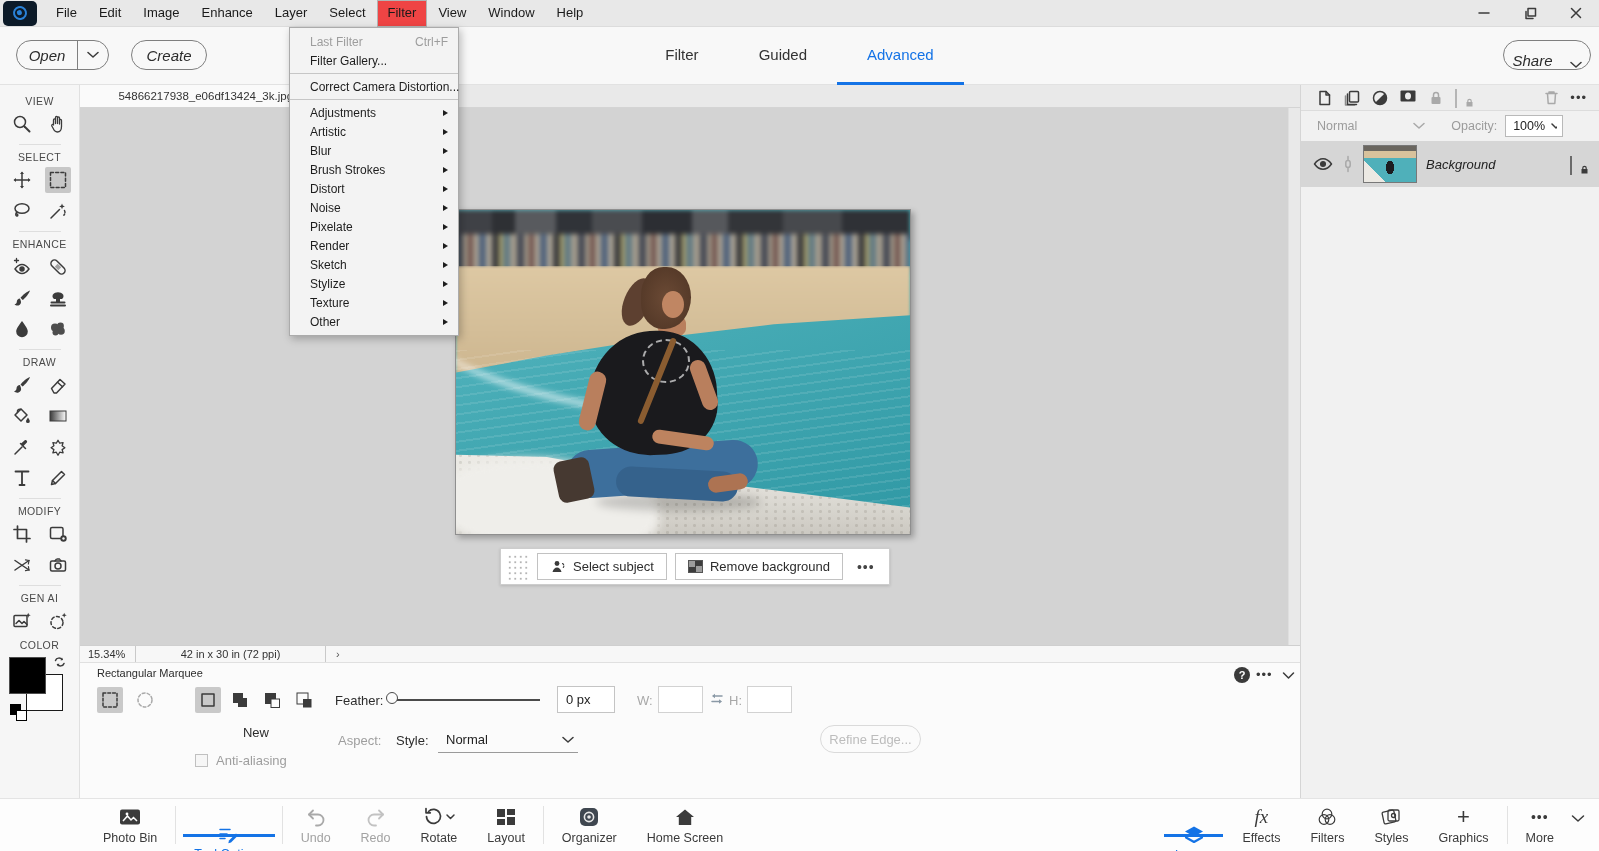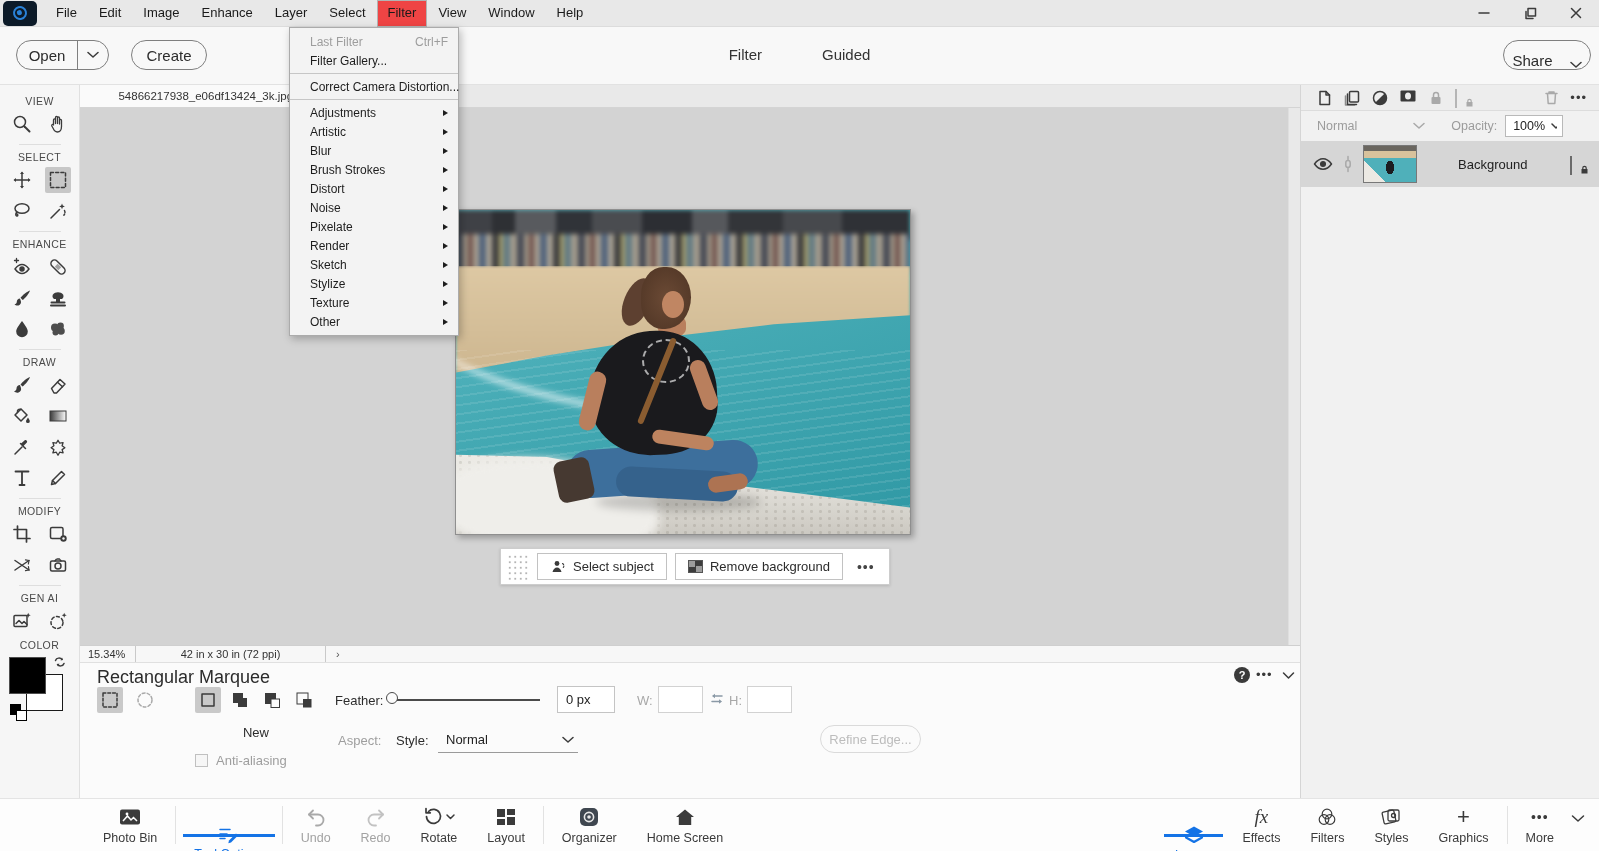--- a/index.html
+++ b/index.html
@@ -16,21 +16,21 @@
   .logo .aperture { width:14px; height:14px; border:2.5px solid #2a82d8; border-radius:50%; position:relative; transform:rotate(-15deg); }
   .logo .aperture::after { content:""; position:absolute; left:2px; top:2px; width:5px; height:5px; background:#2a82d8; border-radius:50%; }
   .menus { display:flex; height:27px; margin-left:8px; }
   .menu-item { padding:0 11px; line-height:26px; font-size:13px; color:#1a1a1a; }
   .menu-item.open { background:#ef4444; box-shadow: inset 0 0 0 1px #b3b3b3; }
   .win-controls { margin-left:auto; display:flex; height:27px; }
   .win-btn { width:46px; display:flex; align-items:center; justify-content:center; }
 
   
   .actionbar { position:absolute; top:27px; left:0; right:0; height:58px; background:#f8f8f8; border-bottom:1px solid #e2e2e2; z-index:5; }
-  .pill { border:1px solid #7f7f7f; border-radius:15px; height:30px; background:#f8f8f8; display:flex; align-items:center; font-size:15px; color:#2c2c2c; }
+  .pill { border:1px solid #7f7f7f; border-radius:15px; height:30px; background:#f8f8f8; display:flex; align-items:center; font-size:15px; color:#2c2c2c;font-style:italic; }
   .open-btn { position:absolute; left:16px; top:13px; width:93px; }
   .open-label { flex:1; text-align:center; }
   .open-div { width:1px; height:30px; background:#7f7f7f; }
   .open-chev { width:30px; display:flex; justify-content:center; }
   .create-btn { position:absolute; left:131px; top:13px; width:76px; justify-content:center; }
   .mode-tabs { position:absolute; left:0; right:0; top:0; height:58px; display:flex; justify-content:center; }
   .mode-tab { padding:0 30px; line-height:55px; font-size:15px; color:#333; height:58px; border-bottom:3px solid transparent; }
   .mode-tab.active { color:#1473e6; border-bottom-color:#1473e6; }
   .share-btn { position:absolute; right:8px; top:13px; width:88px; justify-content:center; gap:17px;align-items:flex-end; }
 
@@ -105,21 +105,21 @@
 
   
   .quickbar { position:absolute; left:420px; top:440px; height:37px; background:#ffffff; border:1px solid #cdcdcd; box-shadow:0 1px 3px rgba(0,0,0,.15); display:flex; align-items:center; padding:0 8px 0 6px; gap:8px; }
   .qa-handle { width:22px; height:26px; background-image:radial-gradient(#b5b5b5 1.1px, rgba(0,0,0,0) 1.3px); background-size:5.5px 5.5px; }
   .qa-btn { height:27px; border:1px solid #c2c2c2; background:#fff; display:flex; align-items:center; gap:7px; padding:0 12px; font-size:13px; color:#2c2c2c; }
   .qa-more { padding:0 6px; font-size:14px; color:#444; letter-spacing:1px; }
   .qa-checker { width:15px; height:13px; background:conic-gradient(#3c3c3c 25%, #9c9c9c 25% 50%, #3c3c3c 50% 75%, #9c9c9c 75%); border:1px solid #555; }
 
   
   .tooloptions { height:136px; background:#fbfbfb; border-top:1px solid #e0e0e0; position:relative; font-size:13px; }
-  .to-title { position:absolute; left:17px; top:4px; font-size:18px; color:#2c2c2c; }
+  .to-title { position:absolute; left:17px; top:4px; font-size:11px; color:#2c2c2c; }
   .to-iconbox { position:absolute; width:26px; height:26px; top:24px; display:flex; align-items:center; justify-content:center; border-radius:2px; }
   .to-iconbox.selected { background:#c9c9c9; }
   .to-newlabel { position:absolute; left:115px; width:122px; top:62px; text-align:center; color:#2c2c2c; }
   .to-aa { position:absolute; left:115px; top:90px; display:flex; align-items:center; gap:8px; color:#9e9e9e; }
   .aa-box { width:13px; height:13px; border:1px solid #c0c0c0; background:#f6f6f6; }
   .to-feather-label { position:absolute; left:255px; top:30px; color:#2c2c2c; }
   .to-slider { position:absolute; left:312px; top:36px; width:148px; height:2px; background:#4a4a4a; }
   .to-knob { position:absolute; left:306px; top:29px; width:12px; height:12px; border:1.5px solid #4a4a4a; border-radius:50%; background:#fbfbfb; }
   .to-feather-box { position:absolute; left:477px; top:23px; width:58px; height:27px; border:1px solid #c4c4c4; background:#fff; display:flex; align-items:center; padding-left:8px; color:#222; }
   .to-wlabel { position:absolute; left:557px; top:30px; color:#a8a8a8; }
@@ -144,21 +144,21 @@
   .lp-controls { height:30px; display:flex; align-items:center; padding:0 10px 0 16px; font-size:12.5px; color:#9b9b9b; }
   .lp-blend { display:flex; align-items:center; gap:56px; }
   .lp-opacity-label { margin-left:26px; }
   .lp-opacity-box { margin-left:8px; width:58px; height:22px; border:1px solid #b9b9b9; background:#fff; color:#222; display:flex; align-items:center; padding:0 5px 0 7px; gap:6px; }
   .layer-row { height:46px; background:#d6d6d6; display:flex; align-items:center; padding:0 12px; gap:9px; }
   .mini-photo { width:54px; height:38px; border:1px solid #787878; flex:none;
     background:
       radial-gradient(ellipse 7px 11px at 50% 60%, #1c1c1f 60%, rgba(0,0,0,0) 61%),
       linear-gradient(45deg, #ece9e3 0 24%, rgba(0,0,0,0) 25%),
       linear-gradient(180deg, #6a665f 0 15%, #d8c29c 15% 32%, #4fb0ba 32% 100%); }
-  .layer-name { font-size:13px; color:#222; flex:1;margin-left:32px; }
+  .layer-name { font-size:13px; font-style:italic; color:#222; flex:1; }
 
   
   .checker-lock { position:relative; width:17px; height:15px; }
   .checker-lock .chk { width:14px; height:13px; background:conic-gradient(#4a4a4a 25%, #c9c9c9 25% 50%, #4a4a4a 50% 75%, #c9c9c9 75%); border:1px solid #6a6a6a; }
   .checker-lock.gray .chk { background:conic-gradient(#ababab 25%, #e3e3e3 25% 50%, #ababab 50% 75%, #e3e3e3 75%); border-color:#b5b5b5; }
   .checker-lock .lk { position:absolute; right:-2px; bottom:-2px; }
 
   
   .taskbar { position:absolute; left:0; right:0; bottom:0; height:53px; background:#fdfdfd; border-top:1px solid #e4e4e4; display:flex; align-items:stretch; padding-left:88px; z-index:10; }
   .tb-item { position:relative; display:flex; flex-direction:column; align-items:center; justify-content:center; padding:0 15px; gap:2px; font-size:12.5px; color:#3a3a3a; }
@@ -223,20 +223,21 @@
             <polyline points="1,1.5 6,6 11,1.5"></polyline>
           </svg>
         </span>
     </div>
     <div class="pill create-btn">
       <span>Create</span>
     </div>
     <div class="mode-tabs">
       <div class="mode-tab">Filter</div>
       <div class="mode-tab">Guided</div>
+      <div class="mode-tab active">Advanced</div>
     </div>
     <div class="pill share-btn">
       <span>Share</span>
       <svg class="sic" width="12" height="8">
           <polyline points="1,1.5 6,6 11,1.5"></polyline>
         </svg>
     </div>
   </div>
 
   <div class="toolbox">

